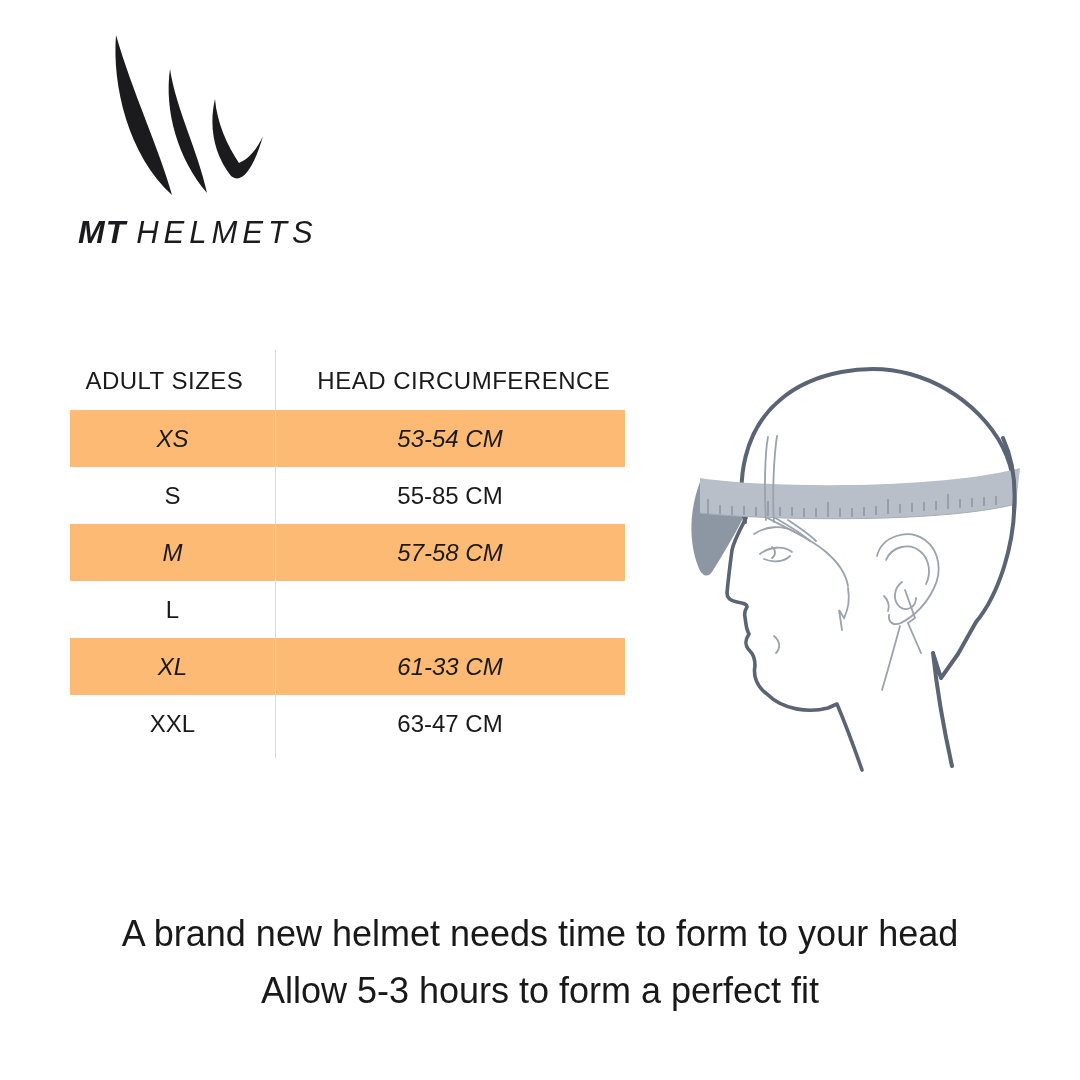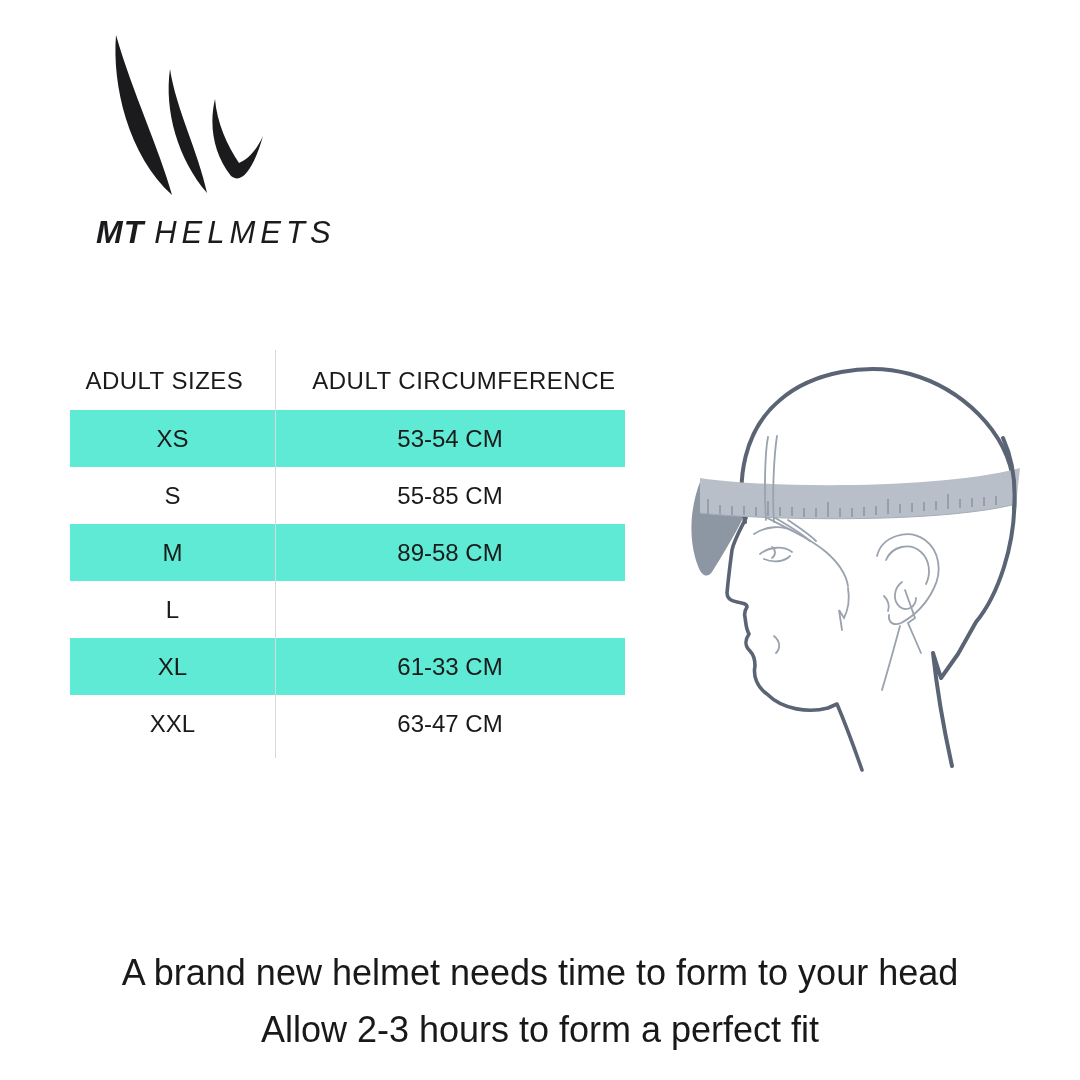--- a/index.html
+++ b/index.html
@@ -5,41 +5,41 @@
   html,body{margin:0;padding:0;}
   body{
     width:1080px;height:1080px;background:#ffffff;position:relative;overflow:hidden;
     font-family:"Liberation Sans","DejaVu Sans",sans-serif;color:#1a1a1a;
   }
   .page{position:absolute;inset:0;}
 
   
   .brand-mark{position:absolute;left:106px;top:33px;width:160px;height:165px;}
   .brand-text{
-    position:absolute;left:96px;top:214px;white-space:nowrap;
+    position:absolute;left:78px;top:214px;white-space:nowrap;
     font-style:italic;color:#1b1b1e;
   }
   .brand-text .bold{font-size:32px;font-weight:800;letter-spacing:1px;}
   .brand-text .light{font-size:31px;font-weight:400;letter-spacing:5px;margin-left:10px;}
 
   
   .size-table{position:absolute;left:70px;top:352px;width:555px;}
   .t-divider{position:absolute;left:205px;top:-2px;bottom:-6px;width:1px;background:#d9d9d9;z-index:2;}
   .t-row{display:flex;height:57px;align-items:center;position:relative;}
   .t-row.head{height:58px;font-size:23px;letter-spacing:0.5px;gap:44px;}
-  .t-row.alt{background:#5eead4;}
+  .t-row.alt{background:#fdba74;font-style:italic;}
   .t-cell{text-align:center;font-size:24px;}
   .t-cell.c1{width:205px;}
   .t-cell.c2{width:350px;}
 
   
   .head-fig{position:absolute;left:688px;top:360px;width:355px;height:415px;margin:0;}
 
   
-  .notes{position:absolute;left:0;top:944px;width:1080px;text-align:center;}
+  .notes{position:absolute;left:0;top:905px;width:1080px;text-align:center;}
   .notes .line{font-size:36px;line-height:57px;color:#191919;}
 </style>
 </head>
 <body>
 
 <div class="page">
 
   <svg class="brand-mark" viewBox="0 0 160 165" aria-hidden="true">
     <g fill="#1b1b1e">
       <path d="M10,2 C6,52 22,122 66,162 C54,118 26,58 10,2 Z"></path>
@@ -48,33 +48,33 @@
     </g>
   </svg>
   <div class="brand-text">
     <span class="bold">MT</span><span class="light">HELMETS</span>
   </div>
 
   <div class="size-table">
     <div class="t-divider"></div>
     <div class="t-row head">
       <div class="t-cell c1">ADULT SIZES</div>
-      <div class="t-cell c2">ADULT CIRCUMFERENCE</div>
+      <div class="t-cell c2">HEAD CIRCUMFERENCE</div>
     </div>
     <div class="t-row alt">
       <div class="t-cell c1">XS</div>
       <div class="t-cell c2">53-54 CM</div>
     </div>
     <div class="t-row">
       <div class="t-cell c1">S</div>
       <div class="t-cell c2">55-85 CM</div>
     </div>
     <div class="t-row alt">
       <div class="t-cell c1">M</div>
-      <div class="t-cell c2">89-58 CM</div>
+      <div class="t-cell c2">57-58 CM</div>
     </div>
     <div class="t-row">
       <div class="t-cell c1">L</div>
     </div>
     <div class="t-row alt">
       <div class="t-cell c1">XL</div>
       <div class="t-cell c2">61-33 CM</div>
     </div>
     <div class="t-row">
       <div class="t-cell c1">XXL</div>
@@ -122,16 +122,16 @@
     <g fill="none" stroke="#9aa2ae" stroke-width="1.8" stroke-linecap="round">
       <path d="M80,77 C77,92 76,130 78,160"></path>
       <path d="M89,76 C86,95 84,135 86,162"></path>
     </g>
 
     <path d="M315,78 C325,100 328,125 326,150" fill="none" stroke="#5b6474" stroke-width="4" stroke-linecap="round"></path>
   </svg>
 
   <div class="notes">
     <div class="line">A brand new helmet needs time to form to your head</div>
-    <div class="line">Allow 2-3 hours to form a perfect fit</div>
+    <div class="line">Allow 5-3 hours to form a perfect fit</div>
   </div>
 
 </div>
 
 </body></html>

